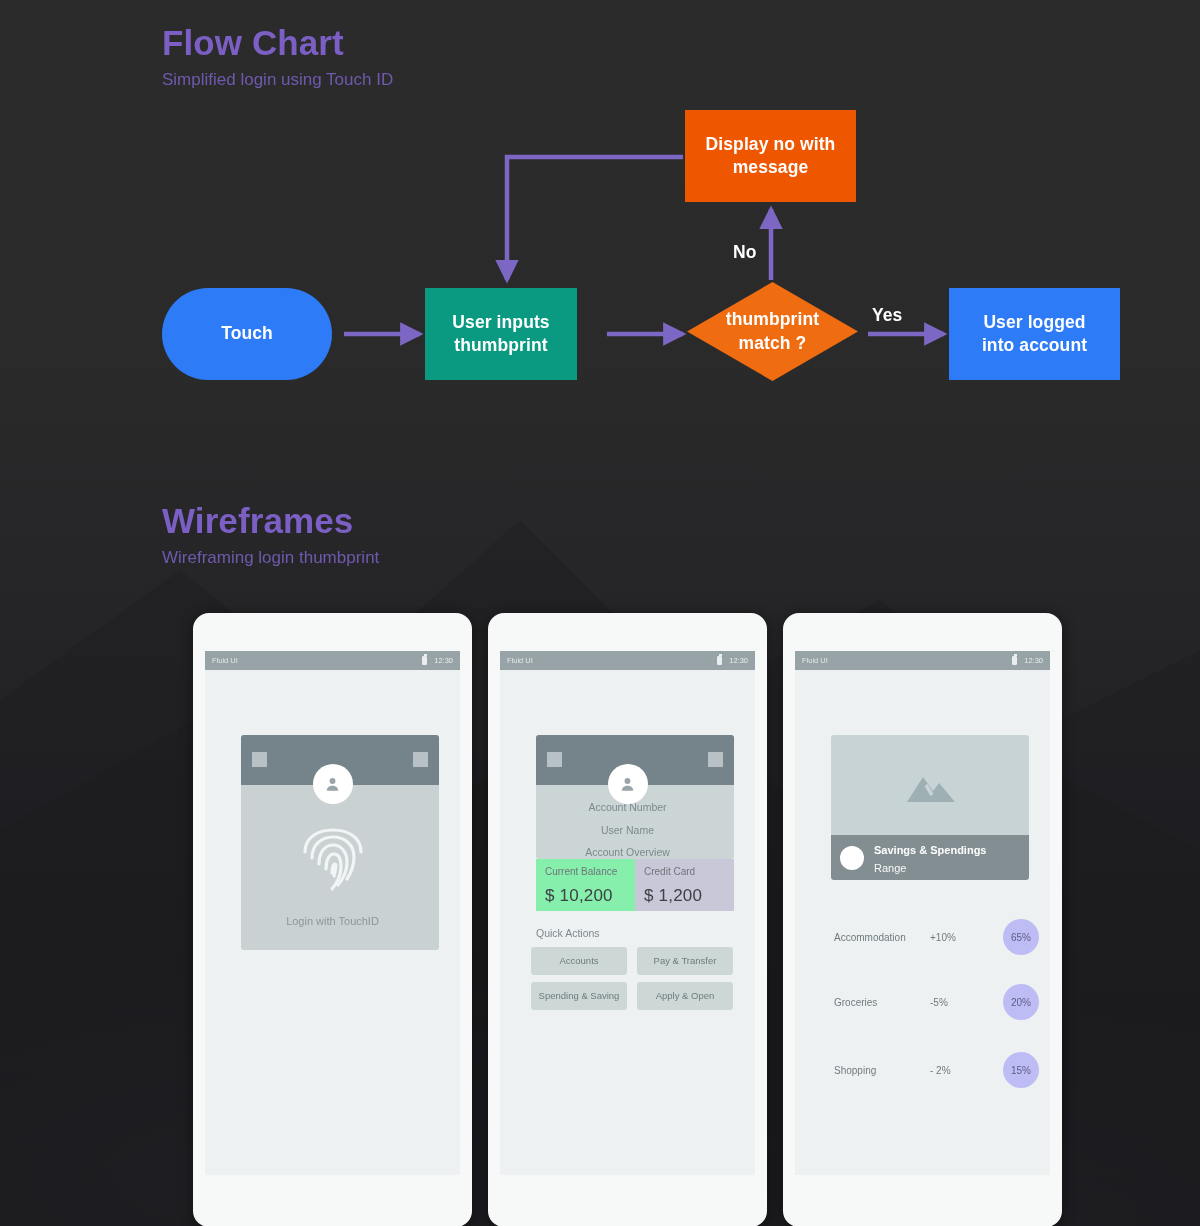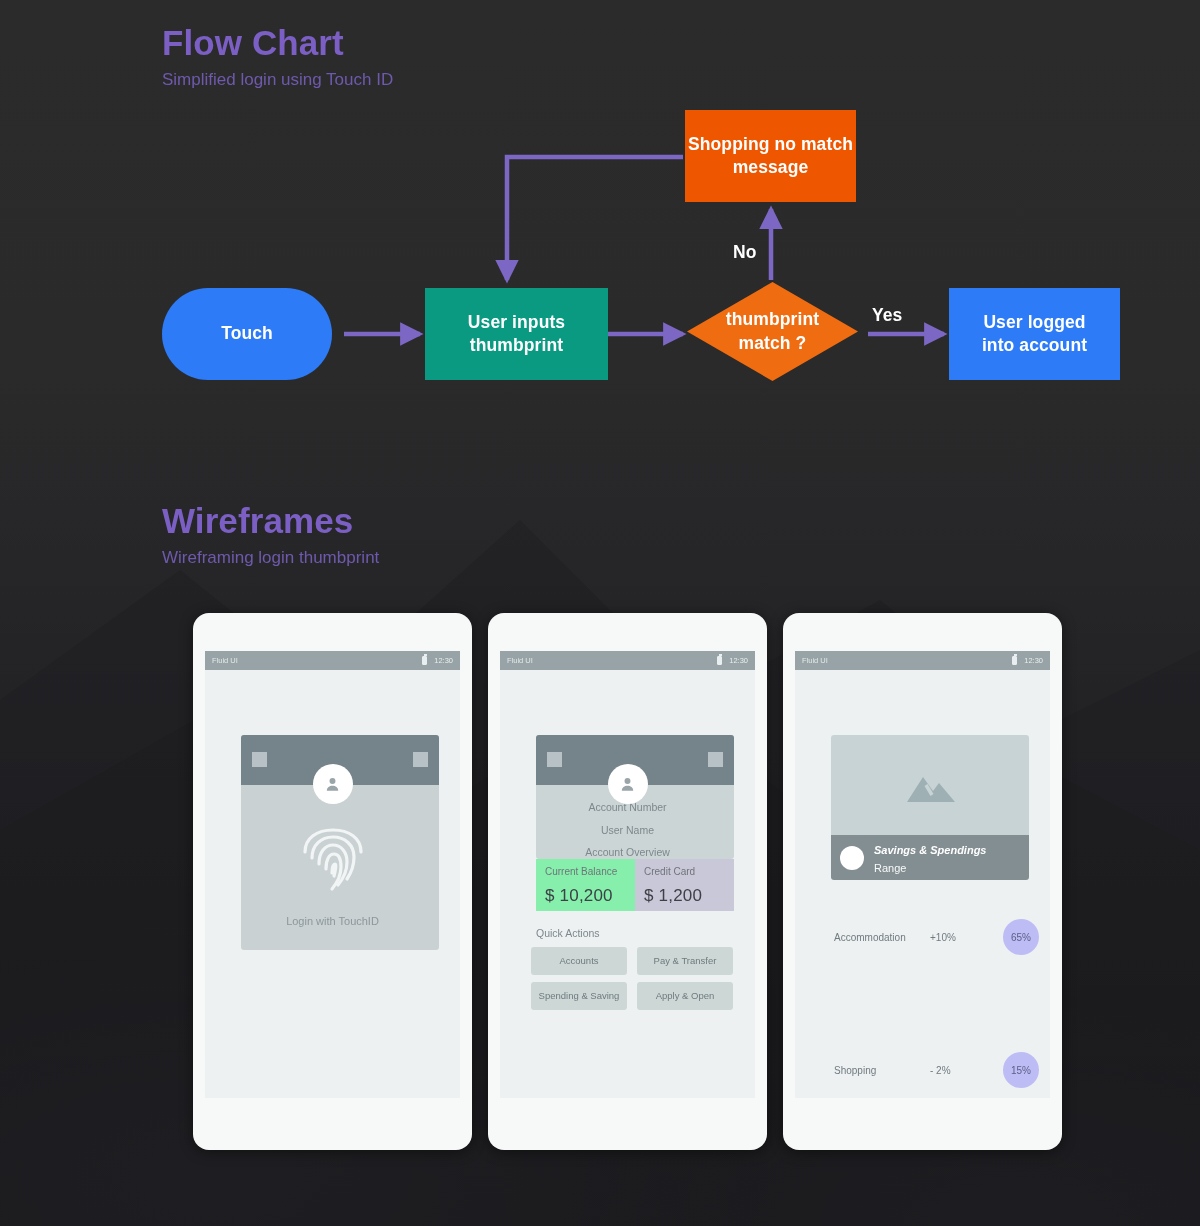--- a/index.html
+++ b/index.html
@@ -68,21 +68,21 @@
     font-weight: bold;
     line-height: 1.32;
     letter-spacing: .1px;
   }
   #node-start {
     left: 162px; top: 288px; width: 170px; height: 92px;
     background: #2d7bf6;
     border-radius: 46px;
   }
   #node-input {
-    left: 425px; top: 288px; width: 183px; height: 92px;
+    left: 425px; top: 288px; width: 152px; height: 92px;
     background: #0a9a82;
   }
   #node-nomatch {
     left: 685px; top: 110px; width: 171px; height: 92px;
     background: #ef5600;
   }
   #node-logged {
     left: 949px; top: 288px; width: 171px; height: 92px;
     background: #2d7bf6;
   }
@@ -109,21 +109,21 @@
   }
   #label-no  { left: 733px; top: 242px; }
   #label-yes { left: 872px; top: 305px; }
 
   
   #phones { position: absolute; left: 0; top: 0; width: 1200px; height: 1226px; }
   .phone {
     position: absolute;
     top: 613px;
     width: 279px;
-    height: 537px;
+    height: 614px;
     background: #f7f8f8;
     border-radius: 16px;
     box-shadow: 0 2px 14px rgba(0,0,0,.45);
     overflow: hidden;
   }
   #phone-1 { left: 193px; }
   #phone-2 { left: 488px; }
   #phone-3 { left: 783px; }
 
   .phone-screen {
@@ -290,21 +290,21 @@
     padding-left: 9px;
   }
   #p3-caption .cap-dot {
     width: 24px; height: 24px;
     border-radius: 50%;
     background: #ffffff;
     flex: none;
     margin-right: 10px;
   }
   #p3-caption .cap-text { color: #ffffff; }
-  #p3-caption .cap-t1 { font-size: 11px; font-weight: bold; line-height: 1.25; font-style: italic; }
+  #p3-caption .cap-t1 { font-size: 11px; font-weight: bold; line-height: 1.25; }
   #p3-caption .cap-t2 { font-size: 11px; line-height: 1.25; opacity: .95; }
 
   .stat-row {
     position: absolute;
     left: 39px;
     width: 205px;
     height: 36px;
     display: flex;
     align-items: center;
   }
@@ -358,21 +358,21 @@
 
   <div class="node" id="node-start">
     <span>Touch</span>
   </div>
 
   <div class="node" id="node-input">
     <span><span>User inputs</span><br><span>thumbprint</span></span>
   </div>
 
   <div class="node" id="node-nomatch">
-    <span><span>Shopping no match</span><br><span>message</span></span>
+    <span><span>Display no with</span><br><span>message</span></span>
   </div>
 
   <div class="node" id="node-decision">
     <div class="diamond"></div>
     <div class="dlabel"><span>thumbprint</span><br><span>match ?</span></div>
   </div>
 
   <div class="node" id="node-logged">
     <span><span>User logged</span><br><span>into account</span></span>
   </div>
@@ -496,20 +496,25 @@
             <span class="cap-t2">Range</span>
           </span>
         </div>
       </div>
 
       <div class="stat-row" id="p3-stat-0">
         <span class="st-name">Accommodation</span>
         <span class="st-delta">+10%</span>
         <span class="st-circle">65%</span>
       </div>
+      <div class="stat-row" id="p3-stat-1">
+        <span class="st-name">Groceries</span>
+        <span class="st-delta">-5%</span>
+        <span class="st-circle">20%</span>
+      </div>
       <div class="stat-row" id="p3-stat-2">
         <span class="st-name">Shopping</span>
         <span class="st-delta">- 2%</span>
         <span class="st-circle">15%</span>
       </div>
     </div>
   </div>
 
 </div>
 

